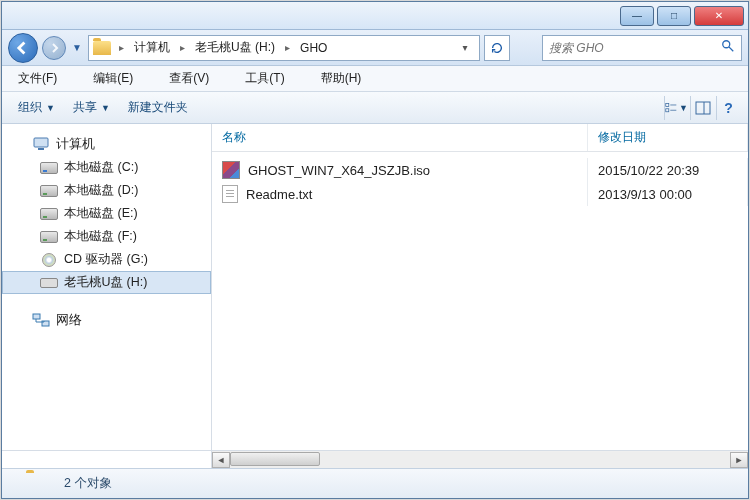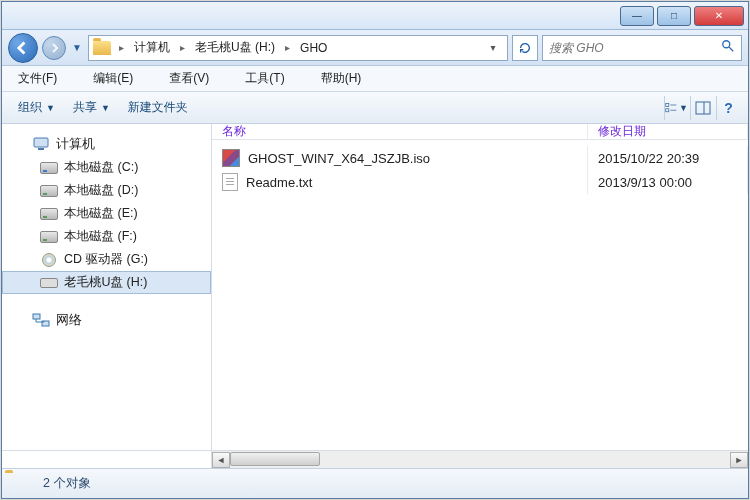--- a/index.html
+++ b/index.html
@@ -20,21 +20,21 @@
 .nav-back { background: radial-gradient(circle at 30% 30%, #6fa8e6, #2a6ab8); }
 .nav-fwd { width: 24px; height: 24px; background: radial-gradient(circle at 30% 30%, #b6cde6, #7a9cc0); opacity: .7; }
 .nav-drop { width: 14px; height: 30px; display:flex; align-items:center; justify-content:center; color:#2b5f9e; font-size:10px; }
 .addrbox { flex: 1; height: 26px; background: #fff; border: 1px solid #8fa9c5; display: flex; align-items: center; padding: 0 4px; gap: 4px; }
 .folder-ico { width: 18px; height: 14px; background: linear-gradient(#fce08a,#e8b84a); border-radius: 2px 2px 0 0; position: relative; }
 .folder-ico::before { content:""; position:absolute; top:-3px; left:0; width:8px; height:3px; background:#e8b84a; border-radius:2px 2px 0 0; }
 .crumb { font-size: 12px; color: #222; padding: 0 2px; }
 .crumb-sep { font-size: 10px; color: #666; padding: 0 4px; }
 .addr-drop { width: 20px; text-align:center; color:#555; font-size:10px; }
 .refresh { width: 26px; height: 26px; border:1px solid #8fa9c5; background:#fff; display:flex; align-items:center; justify-content:center; color:#1a5aa8; font-size:14px; }
-.searchbox { width: 200px; height: 26px; background:#fff; border:1px solid #8fa9c5; display:flex; align-items:center; padding:0 6px; }
+.searchbox { width: 200px; height: 26px; background:#fff; border:1px solid #8fa9c5; display:flex; align-items:center; padding:0 6px;margin-left:28px; }
 .searchbox input { border:none; outline:none; flex:1; font-size:12px; color:#888; font-style:italic; }
 .search-ico { color:#2b6cb8; font-size:14px; }
 
 
 .menubar { height: 26px; background:#f5f8fc; border-bottom:1px solid #d0dae6; display:flex; align-items:center; padding:0 8px; gap:20px; }
 .menu-item { font-size:12px; color:#222; padding:3px 8px; }
 
 
 .toolbar { height: 32px; background:linear-gradient(#f7fafd,#e4ecf5); border-bottom:1px solid #c3d1e1; display:flex; align-items:center; padding:0 8px; gap:2px; }
 .tool-item { font-size:12px; color:#1a4b7a; padding:4px 8px; display:flex; align-items:center; gap:4px; }
@@ -53,41 +53,41 @@
 .ico { width:18px; height:16px; display:flex; align-items:center; justify-content:center; font-size:14px; }
 .ico-computer { color:#4a7ab0; }
 .ico-disk { width:18px; height:12px; background:linear-gradient(#e8e8e8,#b8b8b8); border:1px solid #888; border-radius:2px; position:relative; }
 .ico-disk::after { content:""; position:absolute; bottom:1px; left:2px; width:4px; height:2px; background:#5a9a5a; }
 .ico-disk.win::after { background:#3a7ad0; }
 .ico-cd { width:14px; height:14px; border-radius:50%; background:radial-gradient(circle,#fff 20%,#c0d0e0 40%,#d0e0c0 60%,#e0d0c0 80%); border:1px solid #999; }
 .ico-usb { width:18px; height:10px; background:#ddd; border:1px solid #888; border-radius:2px; }
 .ico-net { color:#3a7ab0; }
 
 .content { flex:1; display:flex; flex-direction:column; background:#fff; }
-.col-header { height:16px; border-bottom:1px solid #e0e4e9; display:flex; align-items:center; font-size:12px; color:#6d28d9; }
+.col-header { height:28px; border-bottom:1px solid #e0e4e9; display:flex; align-items:center; font-size:12px; color:#0369a1; }
 .col { padding:0 10px; border-right:1px solid #e8ecf0; height:100%; display:flex; align-items:center; }
 .col-name { flex:1; }
 .col-date { width:160px; }
 .filelist { flex:1; padding:6px 0; overflow:hidden; position:relative; }
 .file-row { display:flex; align-items:center; height:24px; font-size:13px; color:#222; }
 .file-row .col-name { display:flex; align-items:center; gap:8px; }
 .ico-iso { width:18px; height:18px; background:linear-gradient(135deg,#d84a4a 0%,#d84a4a 40%,#8a4a8a 40%,#8a4a8a 70%,#4a8ad8 70%); border:1px solid #888; }
 .ico-txt { width:16px; height:18px; background:#fff; border:1px solid #aaa; position:relative; }
 .ico-txt::before { content:""; position:absolute; top:4px; left:3px; right:3px; height:1px; background:#aaa; box-shadow:0 3px 0 #aaa,0 6px 0 #aaa; }
 
 
 .hscroll-row { height:18px; display:flex; border-top:1px solid #d6dde6; }
 .hscroll-spacer { width:210px; border-right:1px solid #d6dde6; }
 .hscroll { flex:1; background:#efefef; display:flex; align-items:center; }
 .hscroll-btn { width:18px; height:16px; background:linear-gradient(#fafafa,#dcdcdc); border:1px solid #b0b0b0; display:flex; align-items:center; justify-content:center; font-size:9px; color:#555; }
 .hscroll-track { flex:1; height:16px; position:relative; background:#eee; }
 .hscroll-thumb { position:absolute; left:0; width:90px; height:14px; top:0; background:linear-gradient(#f0f0f0,#cfcfcf); border:1px solid #a8a8a8; border-radius:2px; }
 
 
-.statusbar { height:30px; background:linear-gradient(#f5f8fc,#e4ecf5); border-top:1px solid #c3d1e1; display:flex; align-items:center; padding:0 3px; gap:12px; font-size:12.5px; color:#2a4a6a; }
+.statusbar { height:30px; background:linear-gradient(#f5f8fc,#e4ecf5); border-top:1px solid #c3d1e1; display:flex; align-items:center; padding:0 24px; gap:12px; font-size:12.5px; color:#2a4a6a; }
 .status-ico { width:26px; height:22px; }
 </style>
 </head>
 <body>
 
 <div class="window">
 
   <div class="titlebar">
     <div class="win-btns">
       <div class="win-btn win-min">—</div>

